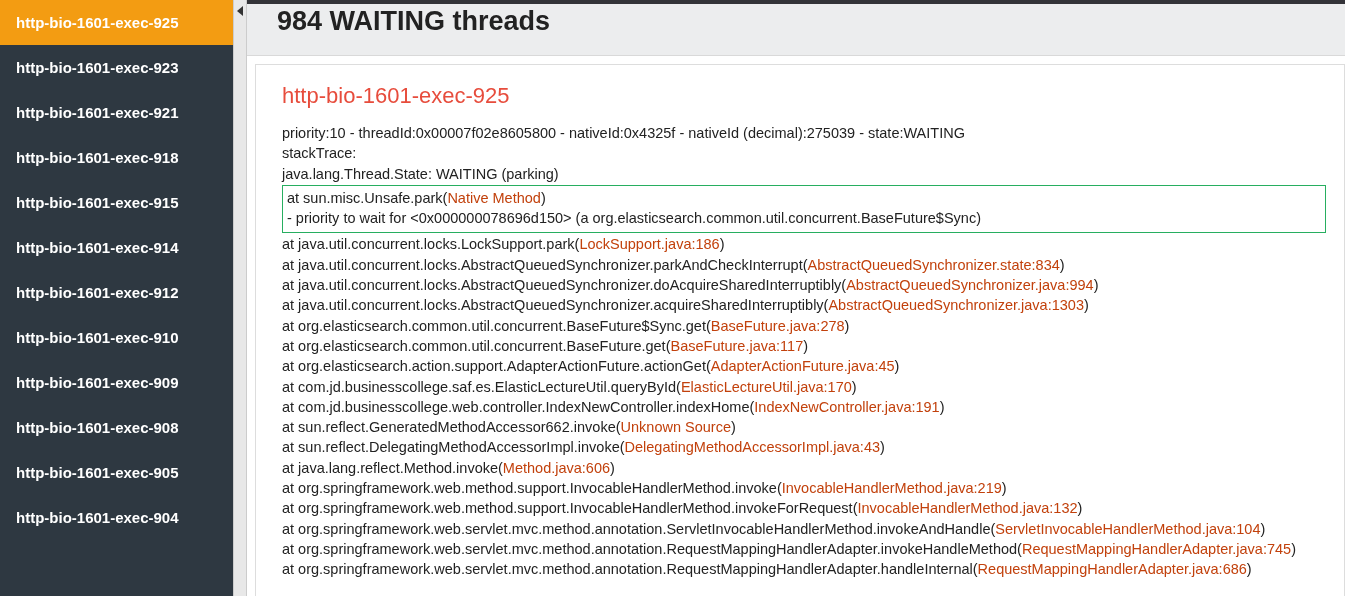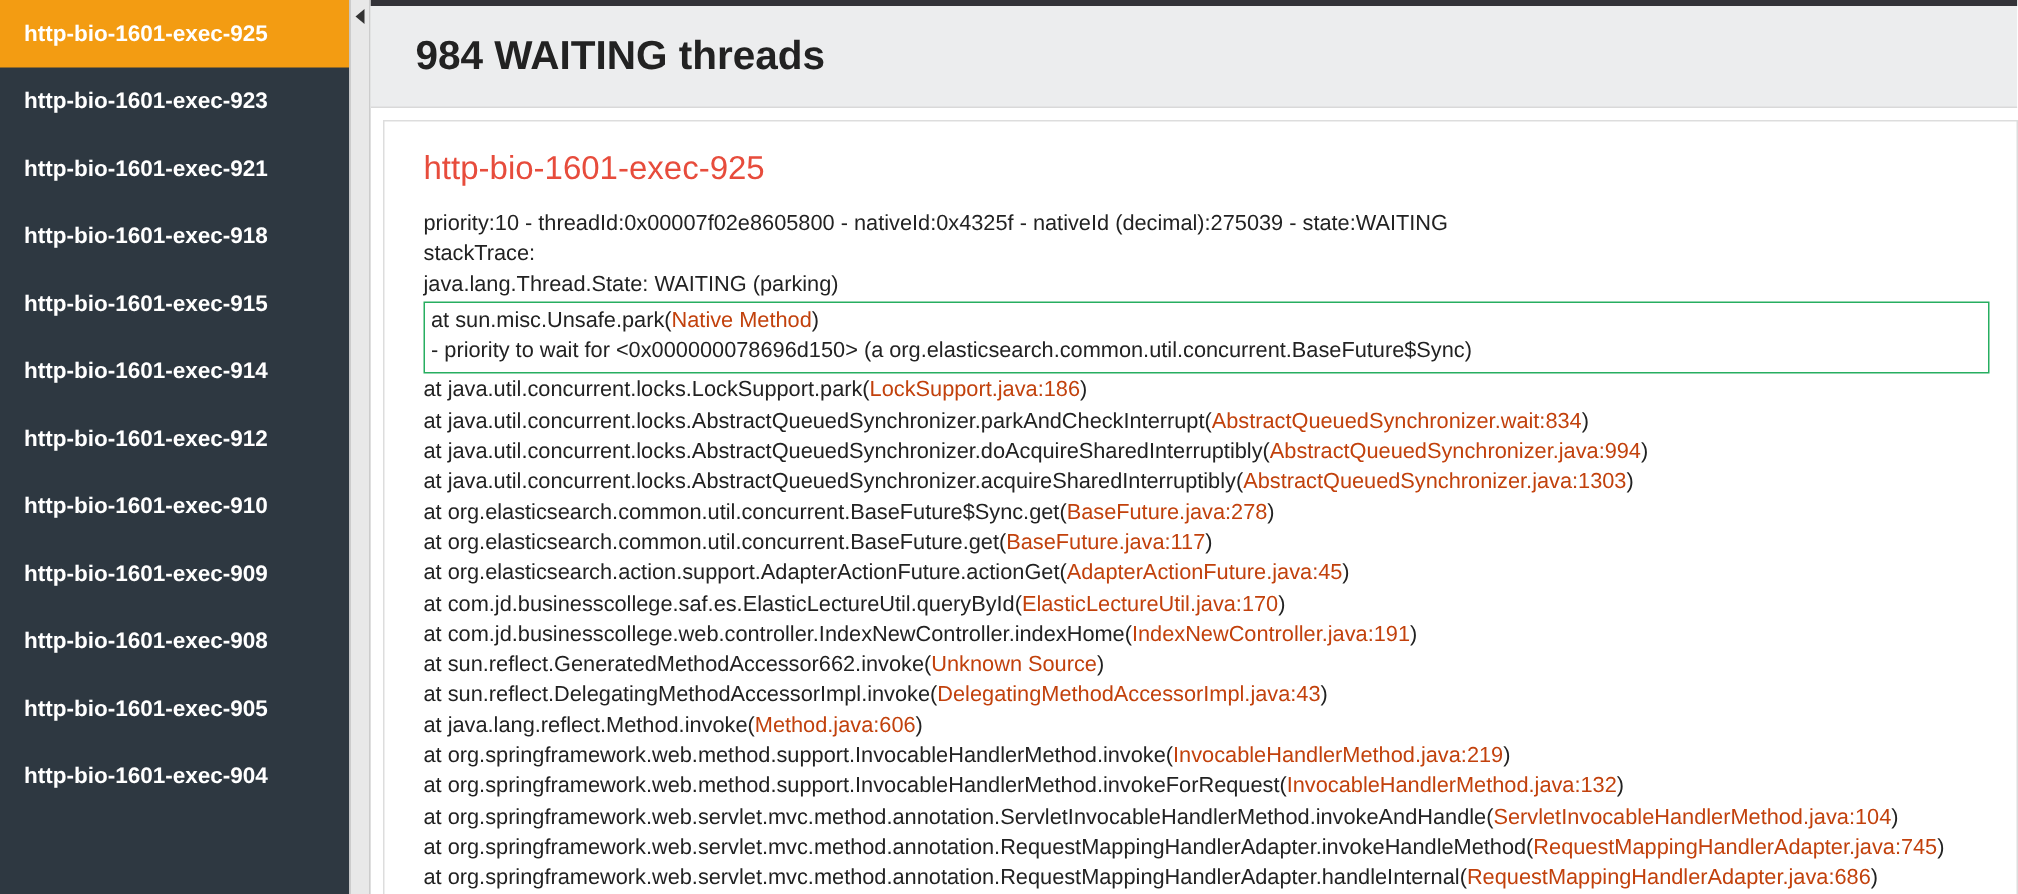--- a/index.html
+++ b/index.html
@@ -54,21 +54,21 @@
       border-right: 6px solid #333;
     }
     .main {
       flex: 1;
       display: flex;
       flex-direction: column;
       overflow: hidden;
     }
     .header-bar {
       background: #ecedee;
-      padding: 18px 30px 18px 30px;
+      padding: 2px 30px 18px 30px;
       border-bottom: 1px solid #d9d9d9;
       border-top: 4px solid #333338;
     }
     .header-title {
       font-size: 27px;
       font-weight: 700;
       color: #222;
     }
     .content-wrap {
       flex: 1;
@@ -147,21 +147,21 @@
         <div class="trace-line">
           <span>at sun.misc.Unsafe.park(</span><span class="link-ref">Native Method</span><span>)</span>
         </div>
         <div class="trace-line">
           <span>- priority to wait for </span><span class="lock-addr">&lt;0x000000078696d150&gt;</span><span> (a org.elasticsearch.common.util.concurrent.BaseFuture$Sync)</span>
         </div>
       </div>
 
       <div id="frames">
           <div class="trace-line"><span>at java.util.concurrent.locks.LockSupport.park(</span><span class="link-ref">LockSupport.java:186</span><span>)</span></div>
-          <div class="trace-line"><span>at java.util.concurrent.locks.AbstractQueuedSynchronizer.parkAndCheckInterrupt(</span><span class="link-ref">AbstractQueuedSynchronizer.wait:834</span><span>)</span></div>
+          <div class="trace-line"><span>at java.util.concurrent.locks.AbstractQueuedSynchronizer.parkAndCheckInterrupt(</span><span class="link-ref">AbstractQueuedSynchronizer.state:834</span><span>)</span></div>
           <div class="trace-line"><span>at java.util.concurrent.locks.AbstractQueuedSynchronizer.doAcquireSharedInterruptibly(</span><span class="link-ref">AbstractQueuedSynchronizer.java:994</span><span>)</span></div>
           <div class="trace-line"><span>at java.util.concurrent.locks.AbstractQueuedSynchronizer.acquireSharedInterruptibly(</span><span class="link-ref">AbstractQueuedSynchronizer.java:1303</span><span>)</span></div>
           <div class="trace-line"><span>at org.elasticsearch.common.util.concurrent.BaseFuture$Sync.get(</span><span class="link-ref">BaseFuture.java:278</span><span>)</span></div>
           <div class="trace-line"><span>at org.elasticsearch.common.util.concurrent.BaseFuture.get(</span><span class="link-ref">BaseFuture.java:117</span><span>)</span></div>
           <div class="trace-line"><span>at org.elasticsearch.action.support.AdapterActionFuture.actionGet(</span><span class="link-ref">AdapterActionFuture.java:45</span><span>)</span></div>
           <div class="trace-line"><span>at com.jd.businesscollege.saf.es.ElasticLectureUtil.queryById(</span><span class="link-ref">ElasticLectureUtil.java:170</span><span>)</span></div>
           <div class="trace-line"><span>at com.jd.businesscollege.web.controller.IndexNewController.indexHome(</span><span class="link-ref">IndexNewController.java:191</span><span>)</span></div>
           <div class="trace-line"><span>at sun.reflect.GeneratedMethodAccessor662.invoke(</span><span class="link-ref">Unknown Source</span><span>)</span></div>
           <div class="trace-line"><span>at sun.reflect.DelegatingMethodAccessorImpl.invoke(</span><span class="link-ref">DelegatingMethodAccessorImpl.java:43</span><span>)</span></div>
           <div class="trace-line"><span>at java.lang.reflect.Method.invoke(</span><span class="link-ref">Method.java:606</span><span>)</span></div>

